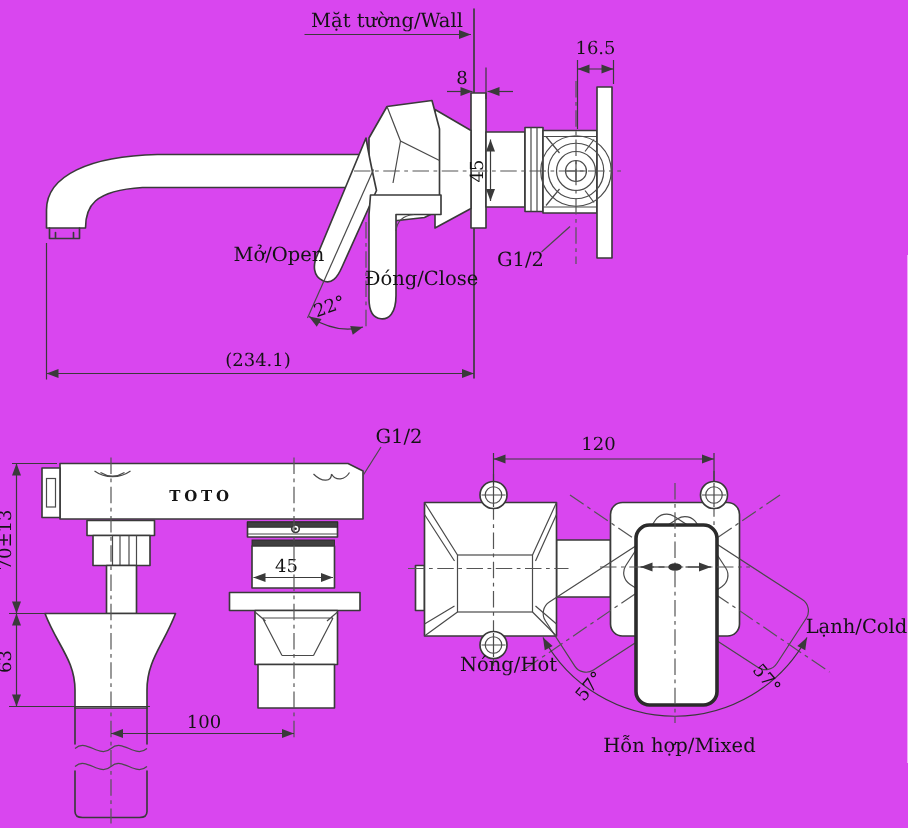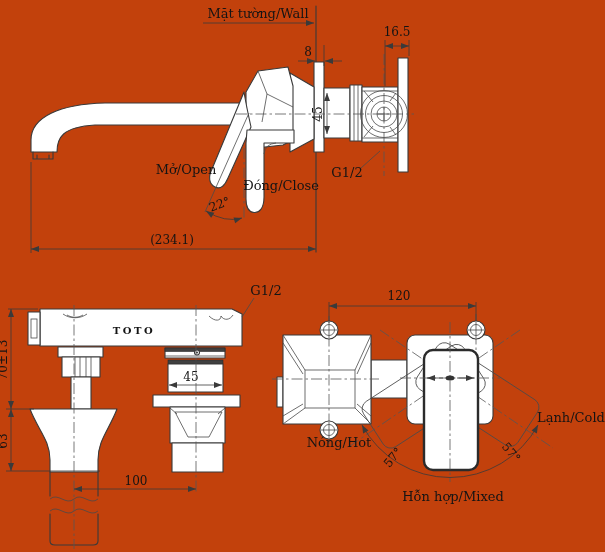--- a/index.html
+++ b/index.html
@@ -1,16 +1,16 @@
 <!DOCTYPE html>
 <html><head>
 <meta charset="utf-8">
 <style>
   html,body{margin:0;padding:0;background:#fff;}
-  #stage{position:relative;width:605px;height:552px;background:#c2410c;overflow:hidden;
+  #stage{position:relative;width:605px;height:552px;background:#d946ef;overflow:hidden;
          font-family:"DejaVu Serif","Liberation Serif",serif;}
   svg{position:absolute;left:0;top:0;}
   .ln{fill:none;stroke:#3a3a3a;stroke-width:1.1;stroke-linejoin:round;stroke-linecap:round;}
   .lnw{fill:#ffffff;stroke:#3a3a3a;stroke-width:1.1;stroke-linejoin:round;}
   .thin{fill:none;stroke:#4a4a4a;stroke-width:0.8;}
   .bold{fill:#ffffff;stroke:#2b2b2b;stroke-width:2.4;}
   .cl{fill:none;stroke:#555;stroke-width:0.8;stroke-dasharray:11 3 2.5 3;}
   .dim{fill:none;stroke:#3a3a3a;stroke-width:0.8;}
   .dark{fill:#404040;stroke:#2b2b2b;stroke-width:0.6;}
   text{fill:#141414;font-family:"DejaVu Serif","Liberation Serif",serif;font-size:13px;}

